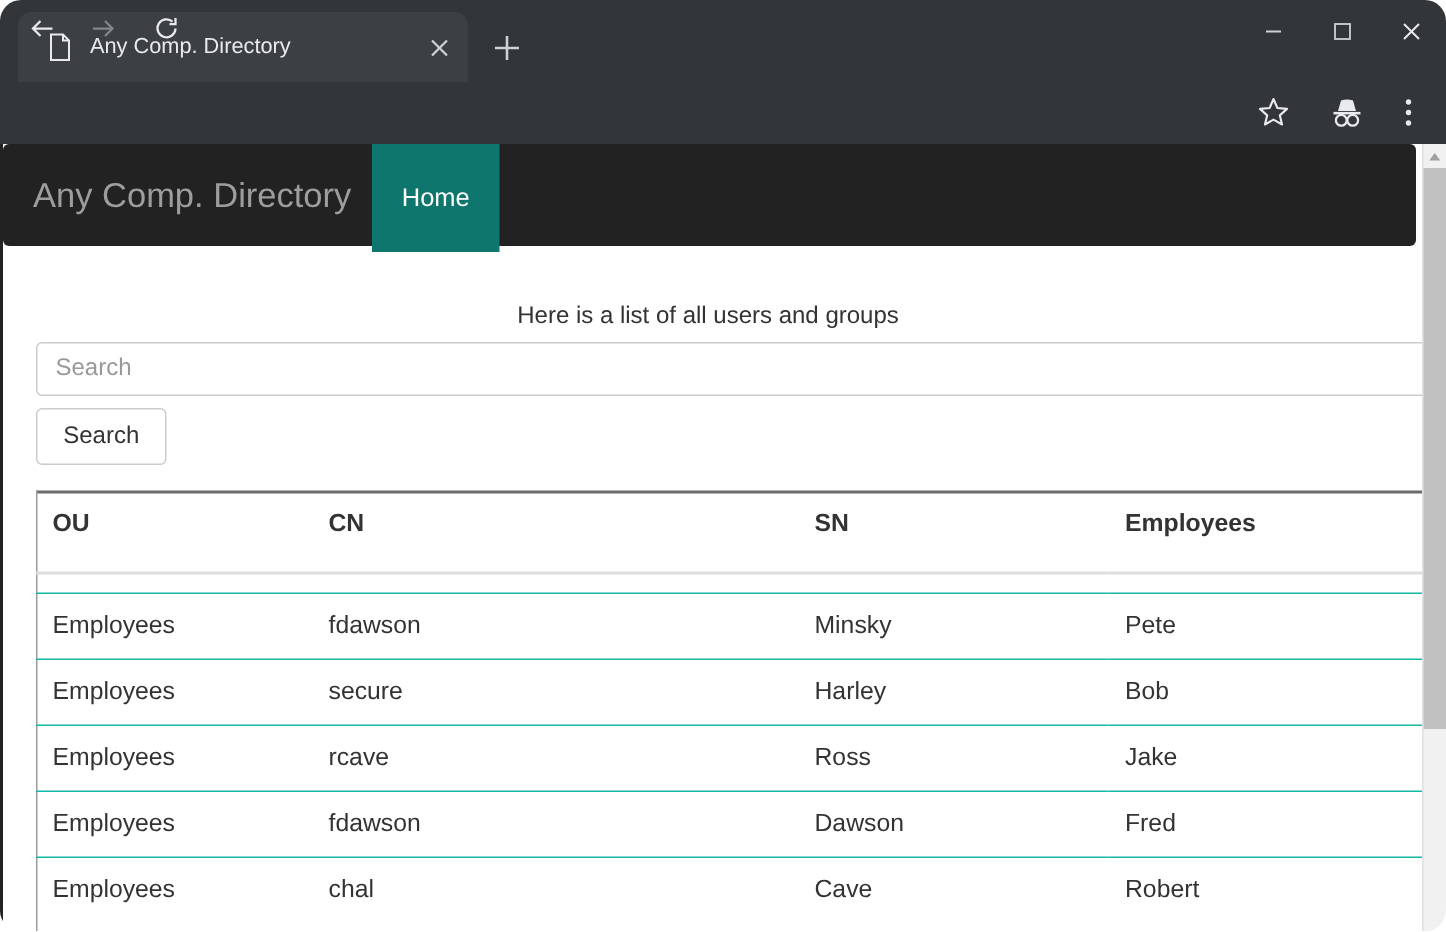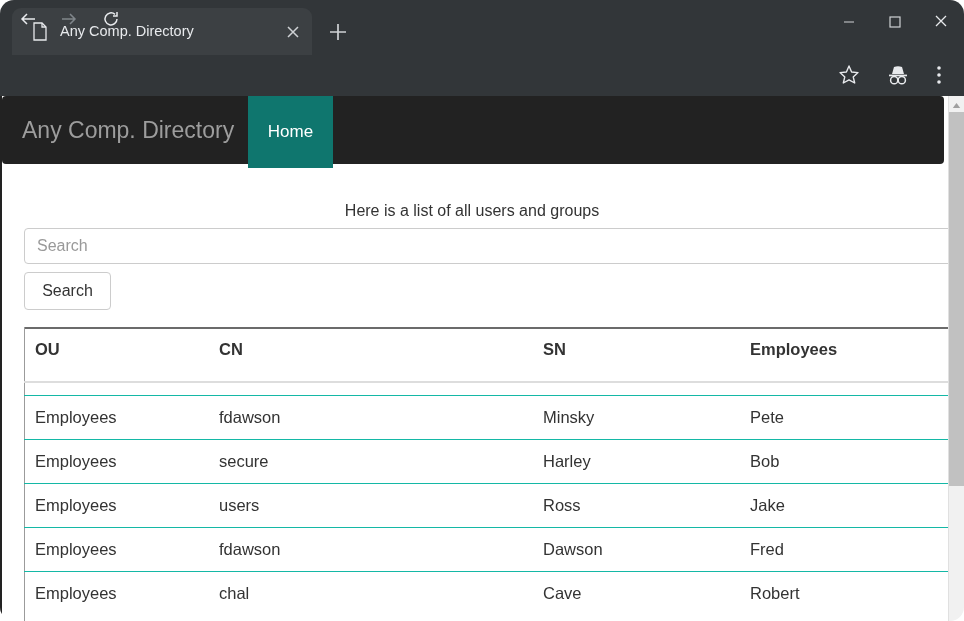--- a/index.html
+++ b/index.html
@@ -533,21 +533,21 @@
             <td>Pete</td>
           </tr>
           <tr>
             <td>Employees</td>
             <td>secure</td>
             <td>Harley</td>
             <td>Bob</td>
           </tr>
           <tr>
             <td>Employees</td>
-            <td>users</td>
+            <td>rcave</td>
             <td>Ross</td>
             <td>Jake</td>
           </tr>
           <tr>
             <td>Employees</td>
             <td>fdawson</td>
             <td>Dawson</td>
             <td>Fred</td>
           </tr>
           <tr>

